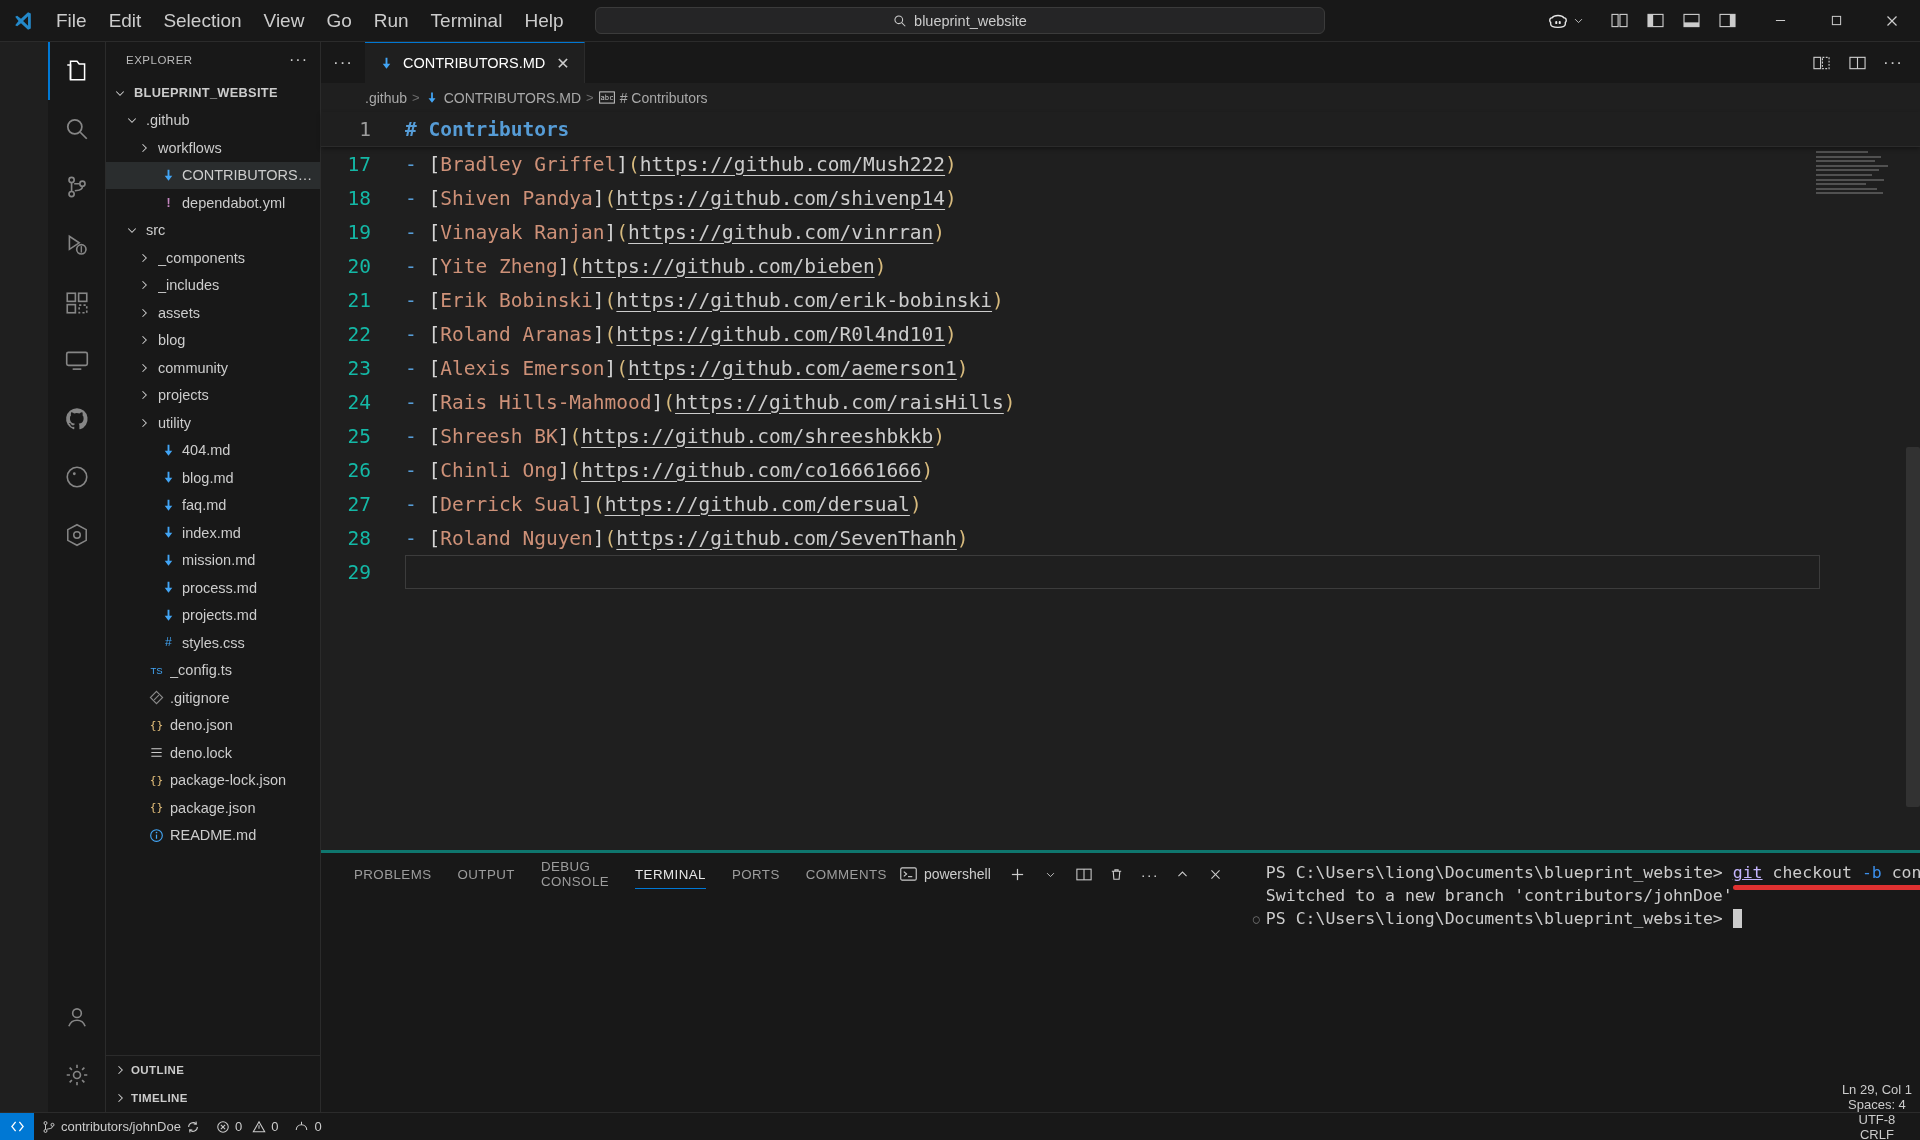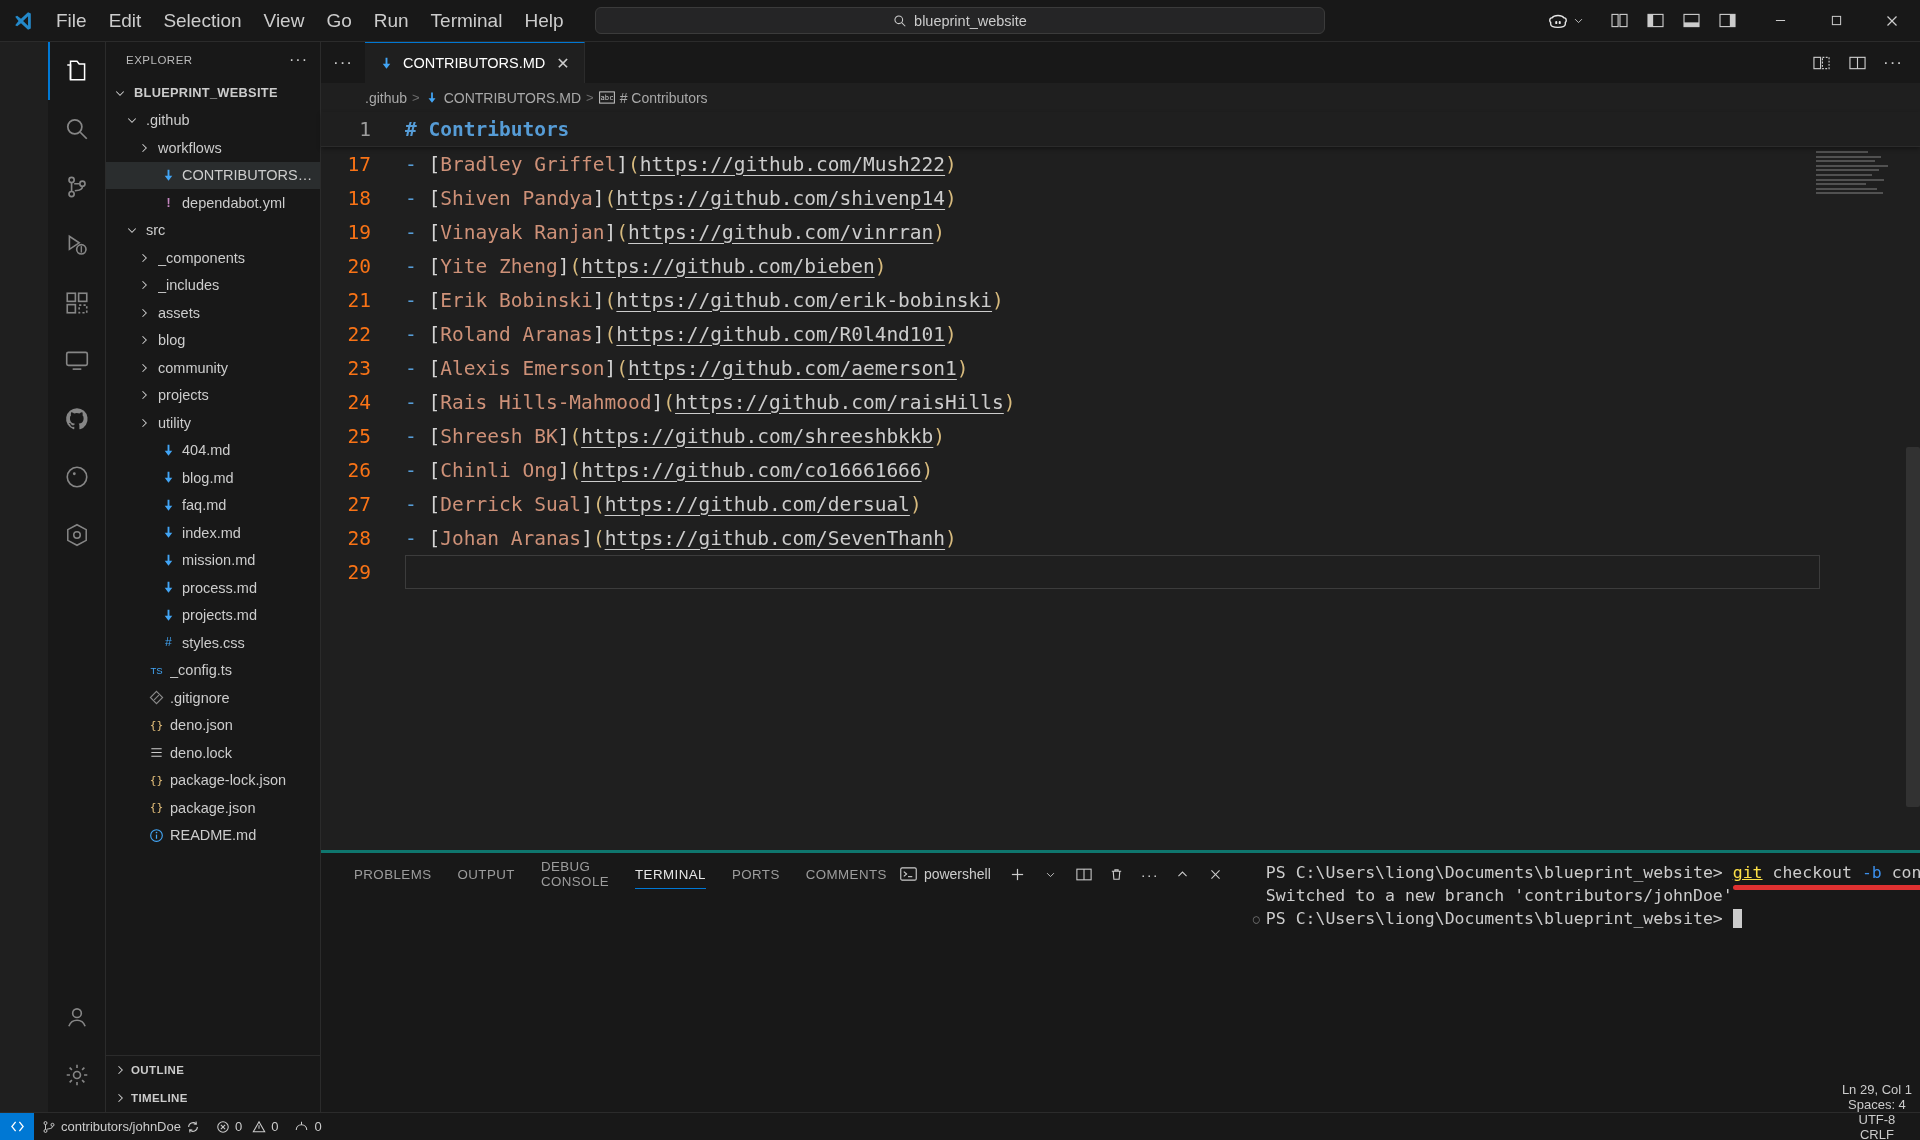--- a/index.html
+++ b/index.html
@@ -115,21 +115,21 @@
   .bc-item { display: flex; align-items: center; gap: 5px; }
 
   .sticky {
     height: 35px; min-height: 35px; background: #1f1f1f;
     display: flex; align-items: center; border-bottom: 1px solid #2b2b2b;
     box-shadow: 0 2px 4px rgba(0,0,0,.35); position: relative; z-index: 3;
   }
   .code-area { flex: 1; position: relative; overflow: hidden; }
   .gutter-n {
     width: 72px; min-width: 72px; text-align: right; padding-right: 22px;
-    color: #f97316; font-family: "DejaVu Sans Mono", monospace; font-size: 19.5px;
+    color: #14b8a6; font-family: "DejaVu Sans Mono", monospace; font-size: 19.5px;
   }
   .codeline {
     height: 34px; display: flex; align-items: center;
     font-family: "DejaVu Sans Mono", monospace; font-size: 19.5px; white-space: pre;
   }
   .codeline .txt { padding-left: 12px; }
   .sticky .gutter-n { color: #9d9d9d; }
   .md-h { color: #569cd6; font-weight: bold; }
   .md-bullet { color: #569cd6; }
   .md-name { color: #ce9178; }
@@ -167,21 +167,21 @@
   }
   .panel-actions { margin-left: auto; display: flex; align-items: center; gap: 5px; padding-right: 14px; }
   .shellbadge { display: flex; align-items: center; gap: 7px; font-size: 14px; color: #cccccc; padding-right: 8px; }
   .pa-ic { width: 28px; height: 26px; display: flex; align-items: center; justify-content: center; color: #cccccc; font-size: 15px; }
   .term {
     flex: 1; padding: 8px 0 0 0; position: relative;
     font-family: "DejaVu Sans Mono", monospace; font-size: 16.5px; color: #cccccc;
   }
   .tline { height: 23px; display: flex; align-items: center; white-space: pre; padding-left: 22px; position: relative; }
   .gutter-dot { position: absolute; left: 9px; color: #6e6e6e; font-size: 12px; }
-  .t-yellow { color: #fde047; text-decoration: underline; }
+  .t-yellow { color: #c4b5fd; text-decoration: underline; }
   .t-blue { color: #3b8eea; }
   .redline {
     position: absolute; height: 5px; background: #e03131; border-radius: 3px;
   }
   .tcursor { display: inline-block; width: 9px; height: 19px; background: #cccccc; vertical-align: middle; }
 
   
   .statusbar {
     height: 28px; min-height: 28px; background: #181818;
     display: flex; align-items: center; font-size: 13px; color: #cccccc;
@@ -703,21 +703,21 @@
             <div class="codeline"><div class="gutter-n">18</div><div class="txt"><span class="md-bullet">- </span><span class="md-bracket">[</span><span class="md-name">Shiven Pandya</span><span class="md-bracket">]</span><span class="md-paren">(</span><span class="md-url">https://github.com/shivenp14</span><span class="md-paren">)</span></div></div>
             <div class="codeline"><div class="gutter-n">19</div><div class="txt"><span class="md-bullet">- </span><span class="md-bracket">[</span><span class="md-name">Vinayak Ranjan</span><span class="md-bracket">]</span><span class="md-paren">(</span><span class="md-url">https://github.com/vinrran</span><span class="md-paren">)</span></div></div>
             <div class="codeline"><div class="gutter-n">20</div><div class="txt"><span class="md-bullet">- </span><span class="md-bracket">[</span><span class="md-name">Yite Zheng</span><span class="md-bracket">]</span><span class="md-paren">(</span><span class="md-url">https://github.com/bieben</span><span class="md-paren">)</span></div></div>
             <div class="codeline"><div class="gutter-n">21</div><div class="txt"><span class="md-bullet">- </span><span class="md-bracket">[</span><span class="md-name">Erik Bobinski</span><span class="md-bracket">]</span><span class="md-paren">(</span><span class="md-url">https://github.com/erik-bobinski</span><span class="md-paren">)</span></div></div>
             <div class="codeline"><div class="gutter-n">22</div><div class="txt"><span class="md-bullet">- </span><span class="md-bracket">[</span><span class="md-name">Roland Aranas</span><span class="md-bracket">]</span><span class="md-paren">(</span><span class="md-url">https://github.com/R0l4nd101</span><span class="md-paren">)</span></div></div>
             <div class="codeline"><div class="gutter-n">23</div><div class="txt"><span class="md-bullet">- </span><span class="md-bracket">[</span><span class="md-name">Alexis Emerson</span><span class="md-bracket">]</span><span class="md-paren">(</span><span class="md-url">https://github.com/aemerson1</span><span class="md-paren">)</span></div></div>
             <div class="codeline"><div class="gutter-n">24</div><div class="txt"><span class="md-bullet">- </span><span class="md-bracket">[</span><span class="md-name">Rais Hills-Mahmood</span><span class="md-bracket">]</span><span class="md-paren">(</span><span class="md-url">https://github.com/raisHills</span><span class="md-paren">)</span></div></div>
             <div class="codeline"><div class="gutter-n">25</div><div class="txt"><span class="md-bullet">- </span><span class="md-bracket">[</span><span class="md-name">Shreesh BK</span><span class="md-bracket">]</span><span class="md-paren">(</span><span class="md-url">https://github.com/shreeshbkkb</span><span class="md-paren">)</span></div></div>
             <div class="codeline"><div class="gutter-n">26</div><div class="txt"><span class="md-bullet">- </span><span class="md-bracket">[</span><span class="md-name">Chinli Ong</span><span class="md-bracket">]</span><span class="md-paren">(</span><span class="md-url">https://github.com/co16661666</span><span class="md-paren">)</span></div></div>
             <div class="codeline"><div class="gutter-n">27</div><div class="txt"><span class="md-bullet">- </span><span class="md-bracket">[</span><span class="md-name">Derrick Sual</span><span class="md-bracket">]</span><span class="md-paren">(</span><span class="md-url">https://github.com/dersual</span><span class="md-paren">)</span></div></div>
-            <div class="codeline"><div class="gutter-n">28</div><div class="txt"><span class="md-bullet">- </span><span class="md-bracket">[</span><span class="md-name">Johan Aranas</span><span class="md-bracket">]</span><span class="md-paren">(</span><span class="md-url">https://github.com/SevenThanh</span><span class="md-paren">)</span></div></div>
+            <div class="codeline"><div class="gutter-n">28</div><div class="txt"><span class="md-bullet">- </span><span class="md-bracket">[</span><span class="md-name">Roland Nguyen</span><span class="md-bracket">]</span><span class="md-paren">(</span><span class="md-url">https://github.com/SevenThanh</span><span class="md-paren">)</span></div></div>
             <div class="codeline"><div class="gutter-n">29</div><div class="txt"></div></div>
           </div>
         <div class="minimap">
           <div class="mm-line" style="width:58%"></div>
           <div class="mm-line" style="width:72%"></div>
           <div class="mm-line" style="width:66%"></div>
           <div class="mm-line" style="width:80%"></div>
           <div class="mm-line" style="width:70%"></div>
           <div class="mm-line" style="width:62%"></div>
           <div class="mm-line" style="width:76%"></div>

